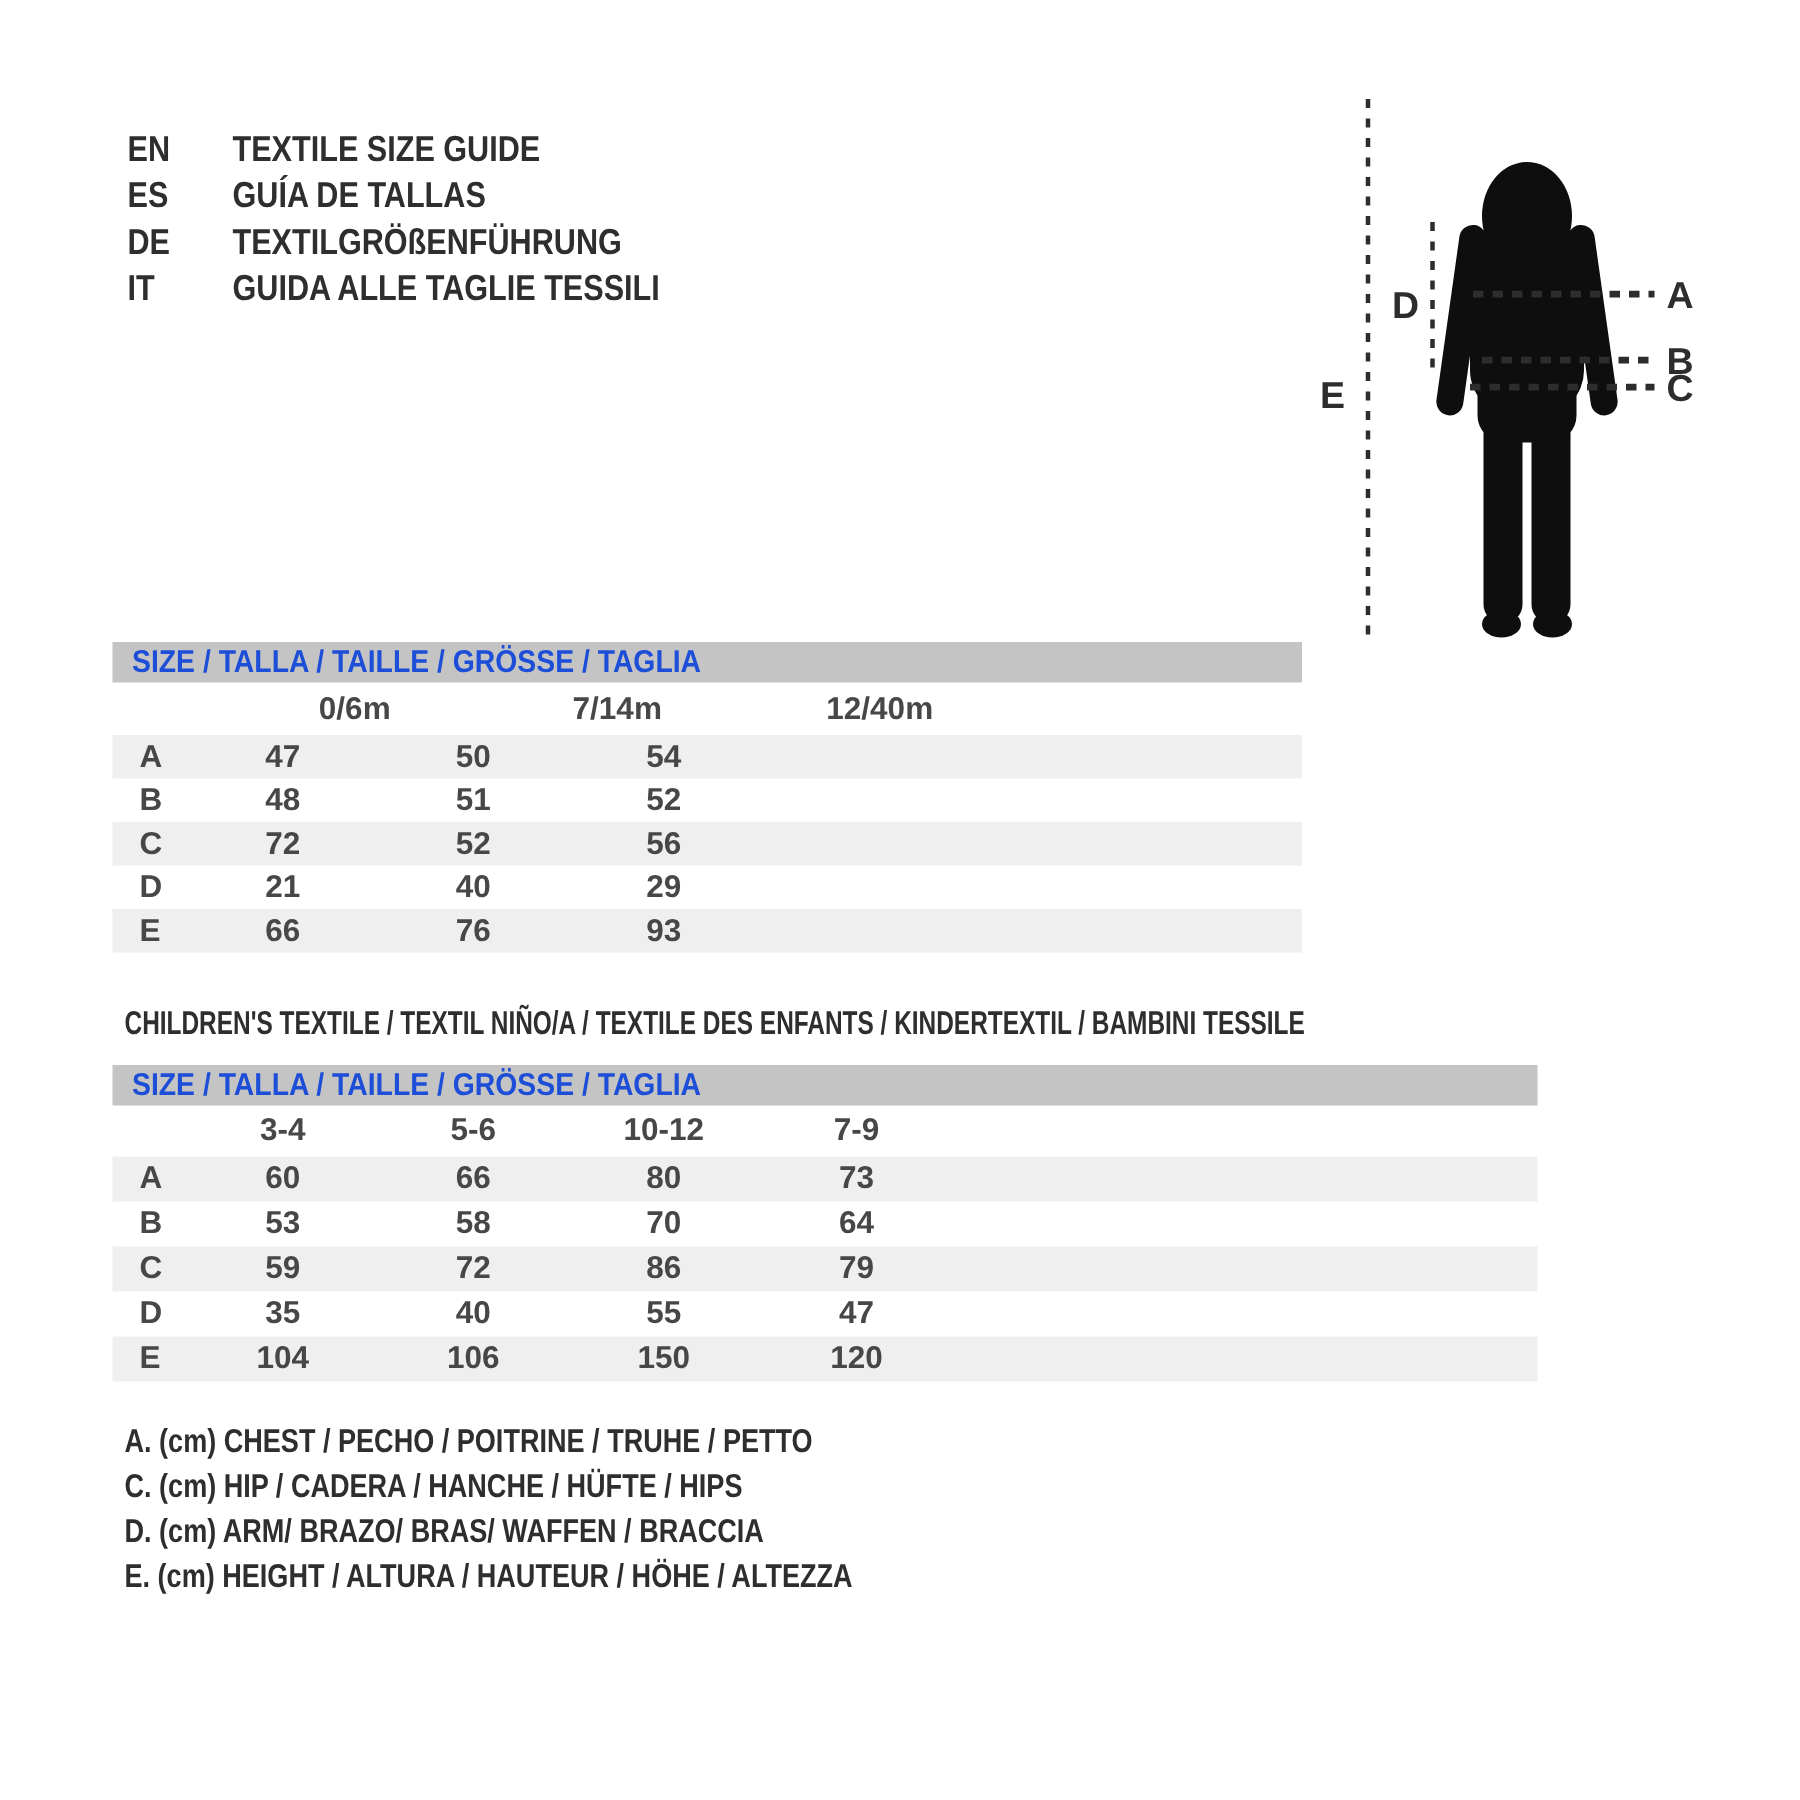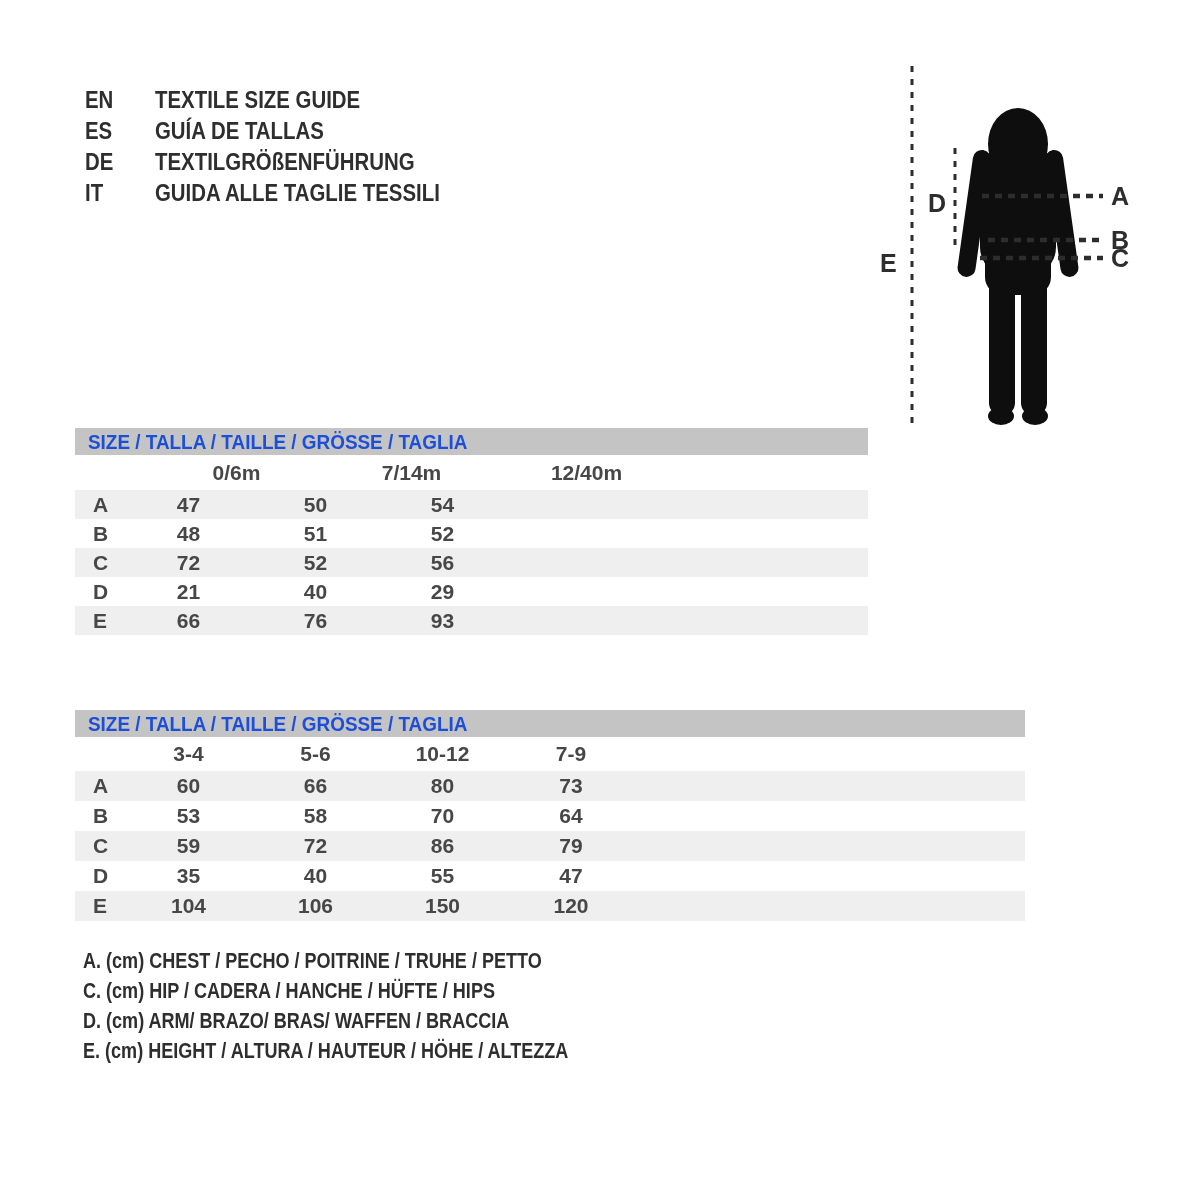--- a/index.html
+++ b/index.html
@@ -169,20 +169,23 @@
           <span class="cell rlabel">E</span>
           <span class="cell">66</span>
           <span class="cell">76</span>
           <span class="cell">93</span>
           <span class="cell"></span>
         </div>
 
     </div>
   </div>
 
+  <div class="abs sec-title" style="left:83px;top:671px;">
+    <span class="cond sx74">CHILDREN'S TEXTILE / TEXTIL NIÑO/A / TEXTILE DES ENFANTS / KINDERTEXTIL / BAMBINI TESSILE</span>
+  </div>
 
   <div class="size-table children" style="left:75px;top:710px;width:950px;">
     <div class="band">
       <span class="cond sx90">SIZE / TALLA / TAILLE / GRÖSSE / TAGLIA</span>
     </div>
     <div class="grid-row size-row">
       <span class="cell rlabel"></span>
       <span class="cell">3-4</span>
       <span class="cell">5-6</span>
       <span class="cell">10-12</span>

